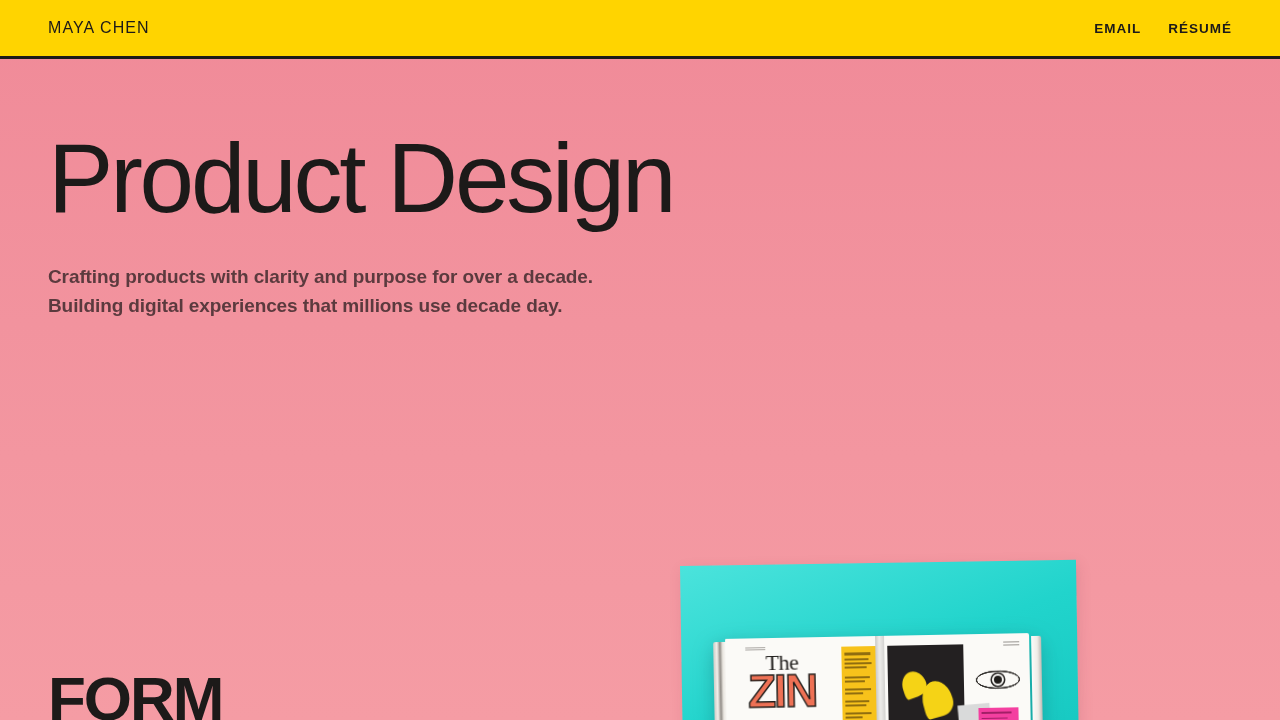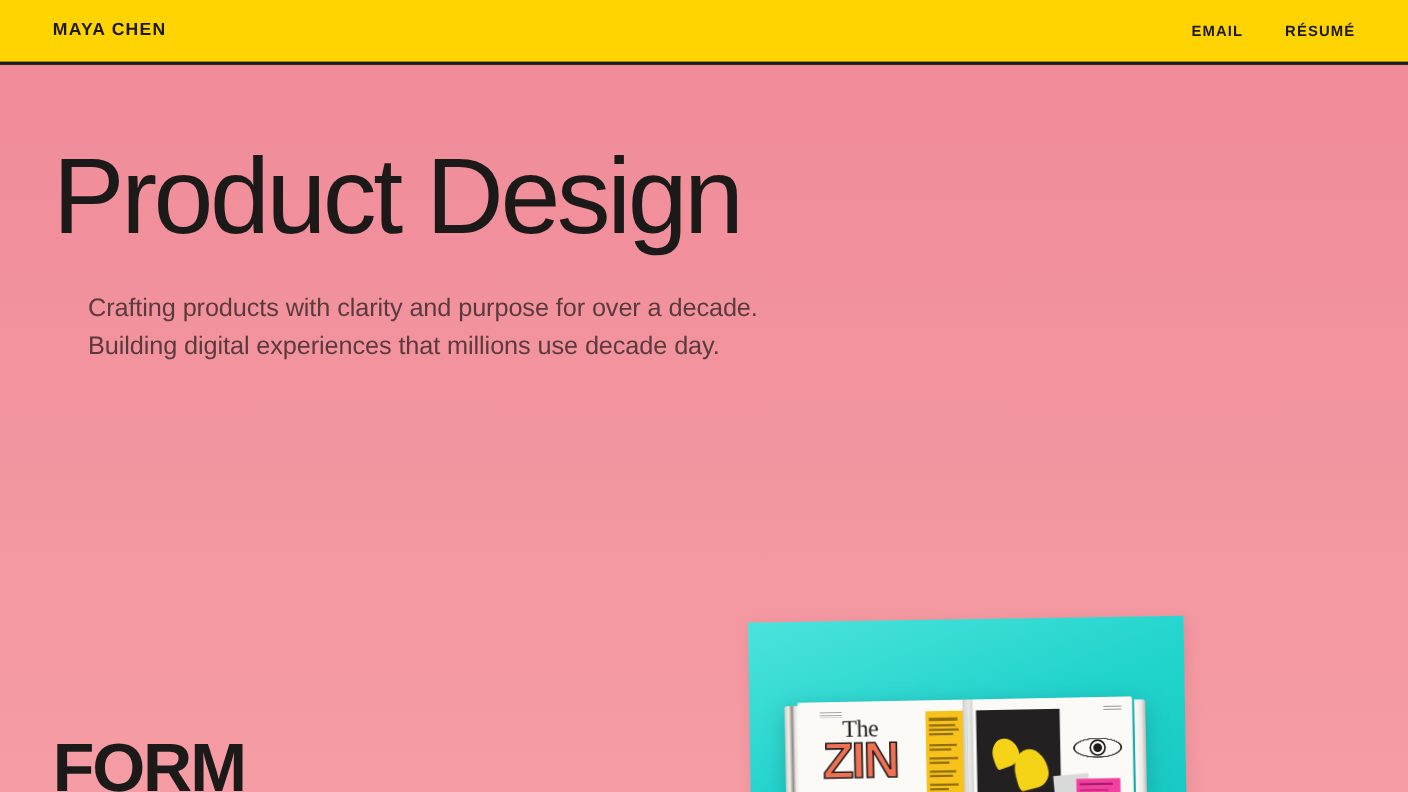--- a/index.html
+++ b/index.html
@@ -25,29 +25,29 @@
     width:1280px; height:59px;
     background:#FFD400;
     border-bottom:3px solid #1C1A19;
     display:flex; align-items:center;
     justify-content:space-between;
     padding:0 48px 0 48px;
     z-index:40;
   }
   .brand {
     font-size:16px;
-    font-weight:bold;
+    font-weight:normal;
     letter-spacing:1.1px;
     color:#1C1A19;
     white-space:nowrap;
     cursor:pointer;
   }
   .nav {
     display:flex; align-items:flex-end;
-    gap:38px;
+    gap:27px;
     margin-left:40px;
   }
   .nav-link {
     font-size:13.5px;
     font-weight:bold;
     letter-spacing:1.0px;
     color:#1C1A19;
     text-decoration:none;
     white-space:nowrap;
     cursor:pointer;
@@ -68,26 +68,25 @@
     color:#1C1A19;
     white-space:nowrap;
   }
   .hero-line2 { margin-top:2px; }
   .amp {
     color:#4E3632;
   }
 
   .hero-sub {
     margin-top:36px;
-    font-size:23px;
+    font-size:19px;
     line-height:1.54;
-    font-weight:400;
+    font-weight:700;
     letter-spacing:-0.1px;
     color:#5B3A3E;
-    margin-left:32px;
   }
   .hero-sub div { white-space:nowrap; }
 
   
   .section-word {
     position:absolute;
     left:48px; top:668px;
     font-size:62px;
     line-height:1;
     font-weight:bold;

